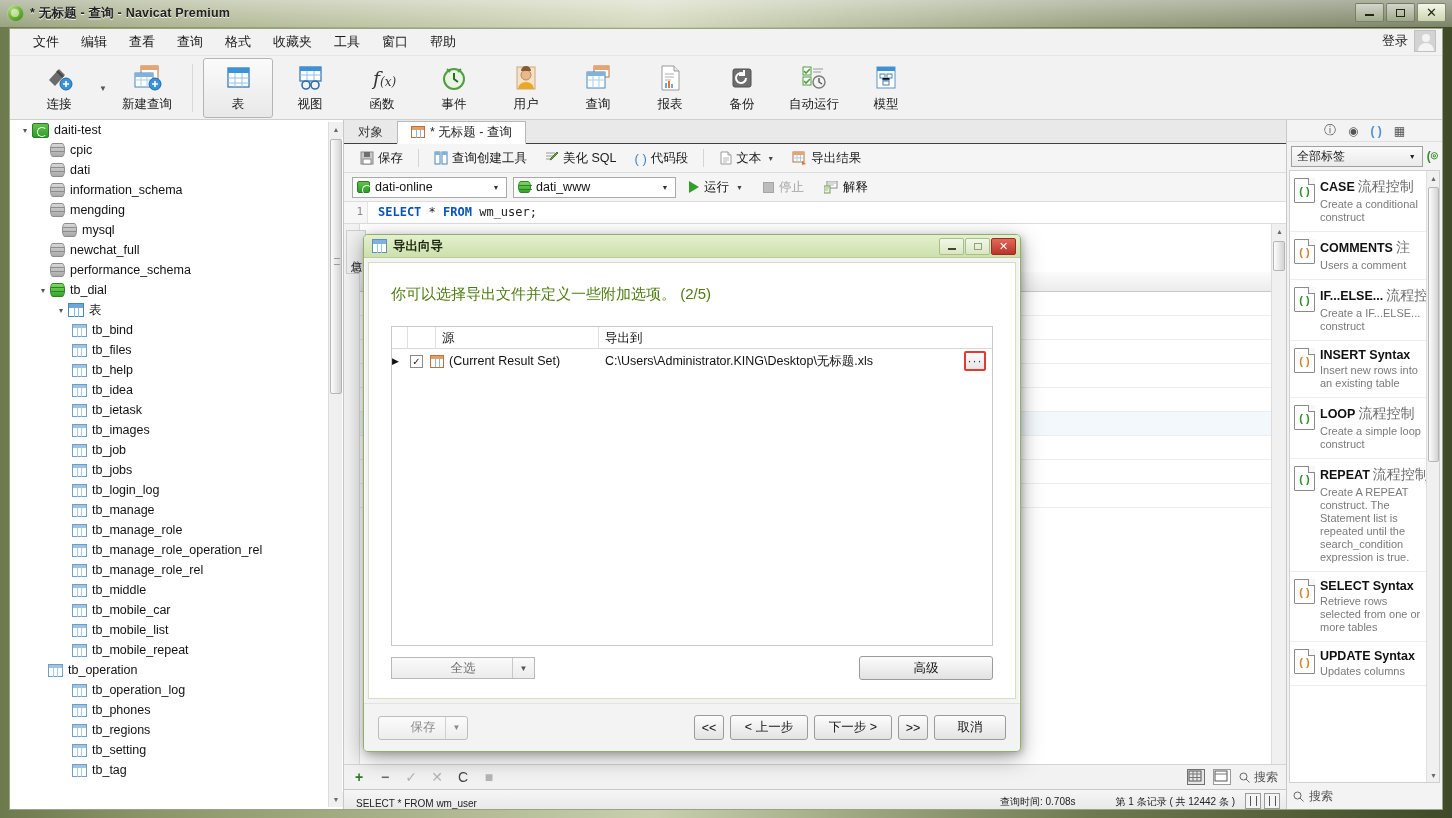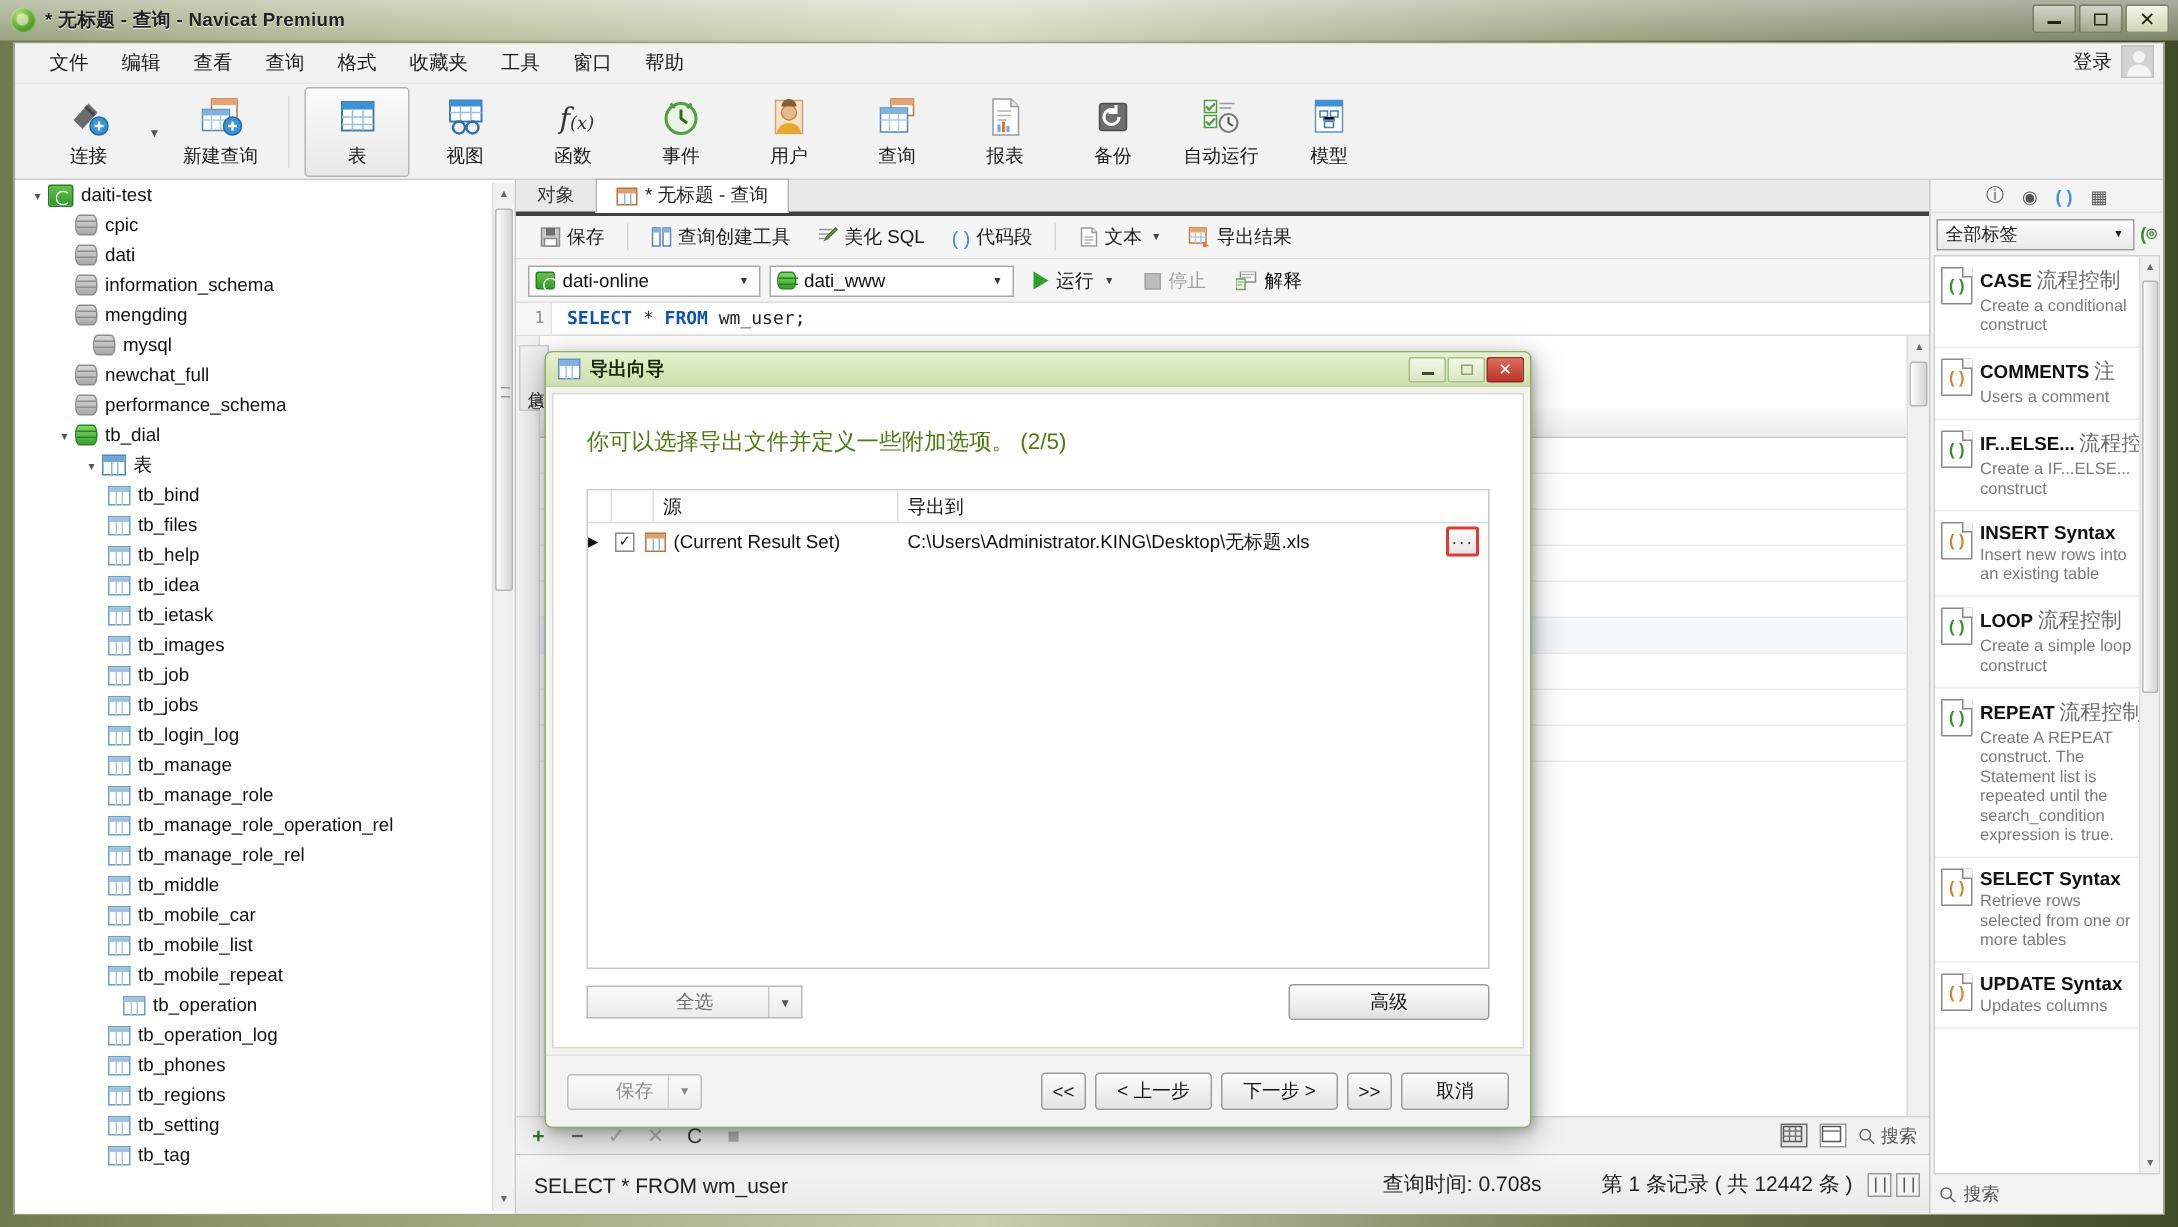--- a/index.html
+++ b/index.html
@@ -139,21 +139,21 @@
     position:absolute; left:1px; top:17px; width:12px; height:255px;
     background:linear-gradient(90deg,#fdfdfd,#d3d3d3); border:1px solid #b6b6b6; border-radius:2px;
   }
   .tvs-thumb::after{content:'';position:absolute;left:3px;top:118px;width:6px;height:5px;
     border-top:1px solid #9a9a9a;border-bottom:1px solid #9a9a9a;}
 
   
   .main-pane { flex:1; display:flex; flex-direction:column; min-width:0; background:#f0f0f0; }
 
   
-  .tabstrip { height:24px; background:#e9e9e9; display:flex; align-items:flex-end; border-bottom:3px solid #404040; }
+  .tabstrip { height:24px; background:#e9e9e9; display:flex; align-items:center; border-bottom:1px solid #404040; }
   .tab {
     height:23px; padding:0 13px; display:flex; align-items:center; gap:5px;
     font-size:12.5px; color:#222; border:1px solid transparent; border-bottom:none;
     background:transparent;
   }
   .tab.inactive { color:#3a3a3a; }
   .tab.active { background:#fff; border-color:#b9b9b9; border-bottom:1px solid #fff; margin-bottom:-1px; }
   .tab-ico { width:14px;height:12px;background:#fff;border:1px solid #c0703a;position:relative;}
   .tab-ico::before{content:'';position:absolute;left:0;top:0;width:12px;height:3px;background:#e0a06a;}
   .tab-ico::after{content:'';position:absolute;left:4px;top:3px;width:1px;height:8px;background:#8cb6db;box-shadow:4px 0 0 #8cb6db;}
@@ -228,22 +228,22 @@
   .gf-ico.plus { color:#2b7a28; font-weight:bold; }
   .gf-ico.minus { color:#6a6a6a; font-weight:bold; }
   .gf-ico.dim { color:#b4b4b4; }
   .gf-right { margin-left:auto; display:flex; align-items:center; gap:8px; }
   .gf-viewbtn { width:18px;height:16px;border:1px solid #9a9a9a;background:#fff;position:relative;}
   .gf-viewbtn.sel { border:1px solid #707070; background:#e7e7e7; }
   .gf-search { display:flex;align-items:center;gap:4px;font-size:12px;color:#555;}
 
   
   .statusbar {
-    height:40px; background:linear-gradient(180deg,#f6f6f6,#e9e9e9); border-top:1px solid #c8c8c8;
-    display:flex; align-items:center; padding:0 6px; font-size:14px; color:#222; gap:0;
+    height:20px; background:linear-gradient(180deg,#f6f6f6,#e9e9e9); border-top:1px solid #c8c8c8;
+    display:flex; align-items:flex-end; padding:0 6px; font-size:10px; color:#222; gap:0;
   }
   .sb-left { margin-left:6px; }
   .sb-mid { margin-left:auto; margin-right:40px; }
   .sb-right { margin-right:10px; }
   .sb-boxes { display:flex; gap:3px; }
   .sb-box { width:16px;height:16px;border:1px solid #9a9a9a;background:#f4f4f4;display:flex;align-items:center;justify-content:center;}
   .sb-box::after{content:'';width:5px;height:10px;border-left:1px solid #555;border-right:1px solid #555;}
 
   
   .rightpane {
@@ -690,21 +690,21 @@
                 <span>tb_mobile_car</span>
               </div>
               <div class="tree-row" style="padding-left: 62px;">
                 <span class="ico ico-table"></span>
                 <span>tb_mobile_list</span>
               </div>
               <div class="tree-row" style="padding-left: 62px;">
                 <span class="ico ico-table"></span>
                 <span>tb_mobile_repeat</span>
               </div>
-              <div class="tree-row" style="padding-left: 72px;">
+              <div class="tree-row" style="padding-left: 38px;">
                 <span class="ico ico-table"></span>
                 <span>tb_operation</span>
               </div>
               <div class="tree-row" style="padding-left: 62px;">
                 <span class="ico ico-table"></span>
                 <span>tb_operation_log</span>
               </div>
               <div class="tree-row" style="padding-left: 62px;">
                 <span class="ico ico-table"></span>
                 <span>tb_phones</span>

